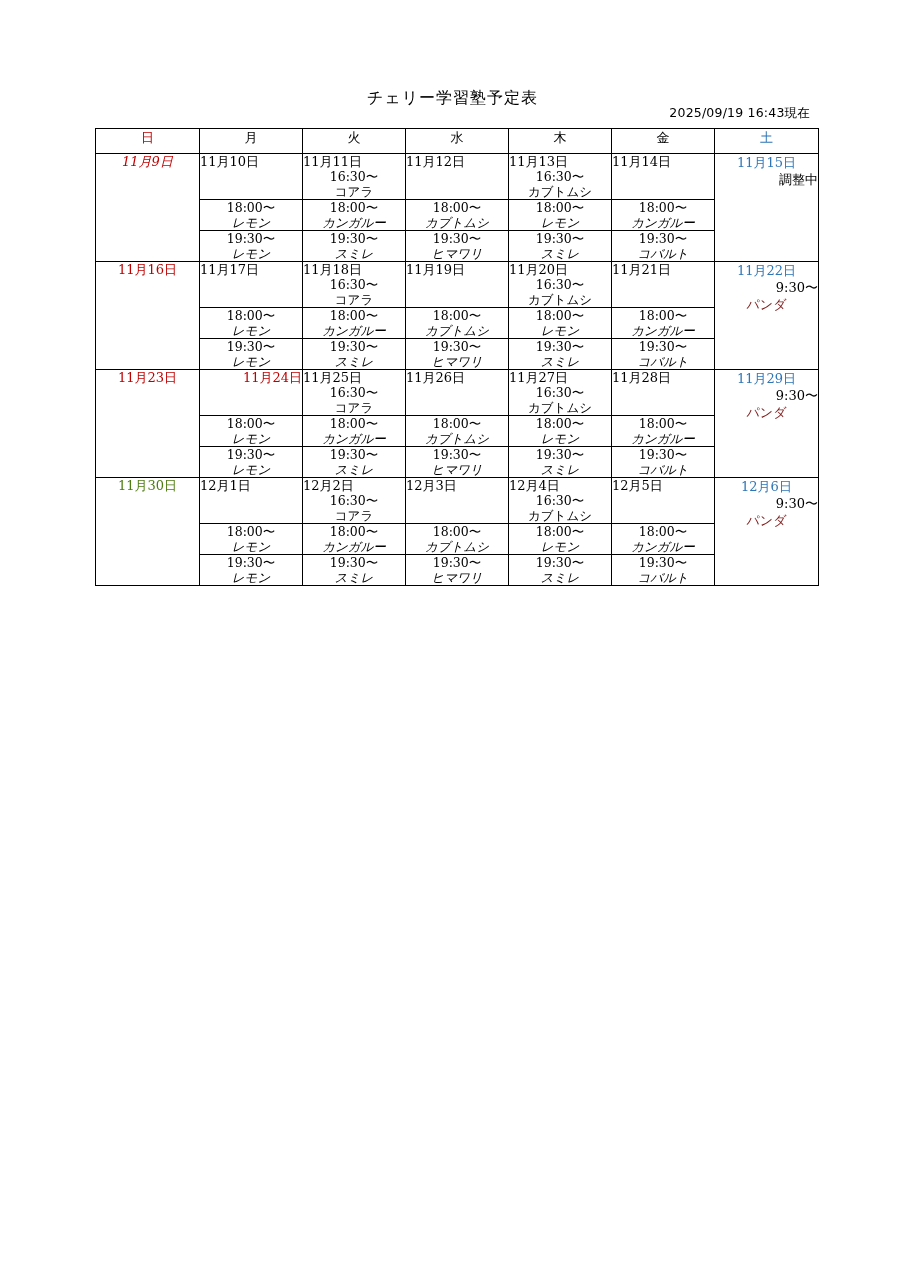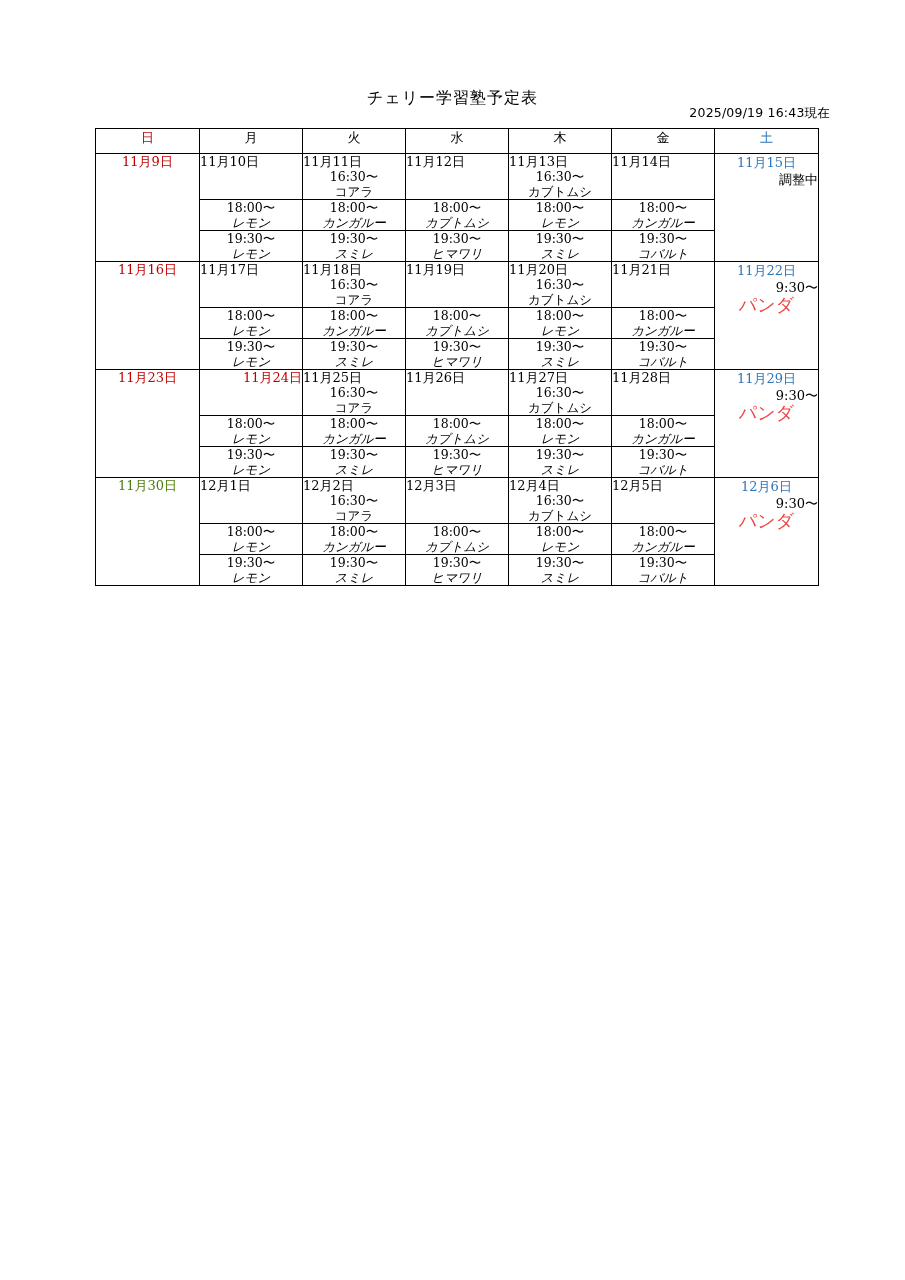--- a/index.html
+++ b/index.html
@@ -25,21 +25,21 @@
     left: 0;
     top: 88px;
     width: 905px;
     text-align: center;
     font-size: 16px;
     letter-spacing: 1px;
     font-family: "DejaVu Serif", "Liberation Serif", serif;
   }
   .timestamp {
     position: absolute;
-    right: 75px;
+    right: 95px;
     top: 105px;
     font-size: 12.5px;
     font-family: "DejaVu Sans", "Liberation Sans", sans-serif;
     letter-spacing: 0.2px;
   }
   .sched-wrap {
     position: absolute;
     left: 95px;
     top: 128px;
     width: 722px;
@@ -91,21 +91,21 @@
   td.datebox .n { display: block; text-align: center; font-size: 12.5px; }
 
   td.satbox {
     text-align: center;
     padding: 2px 4px 0 4px;
     line-height: 17px;
     vertical-align: top;
   }
   td.satbox .dnum { display: block; color: #2e75b6; font-size: 13px; }
   td.satbox .t { display: block; font-size: 13px; color: #000; text-align: right; }
-  td.satbox .n { display: block; font-size: 18px; color: #ef4444; }
+  td.satbox .n { display: block; font-size: 13px; color: #7f1d1d; }
 
   td.sunbox {
     text-align: center;
     padding: 2px 4px 0 4px;
     line-height: 16px;
     vertical-align: top;
     font-size: 13px;
   }
   .row-mid td { border-top: 1px solid #000; }
 </style>
@@ -134,21 +134,21 @@
             <th class="hdr-wd">月</th>
             <th class="hdr-wd">火</th>
             <th class="hdr-wd">水</th>
             <th class="hdr-wd">木</th>
             <th class="hdr-wd">金</th>
             <th class="hdr-sat">土</th>
           </tr>
       </thead>
       <tbody id="tbody">
           <tr>
-            <td class="sunbox" rowspan="3"><span style="color: rgb(192, 0, 0);">11月9日</span></td>
+            <td class="sunbox" rowspan="3"><span style="color: rgb(192, 0, 0); font-style: italic;">11月9日</span></td>
             <td class="datebox">
               <span class="dnum">11月10日</span>
             </td>
             <td class="datebox">
               <span class="dnum">11月11日</span>
               <span class="t">16:30〜</span>
               <span class="n">コアラ</span>
             </td>
             <td class="datebox">
               <span class="dnum">11月12日</span>

